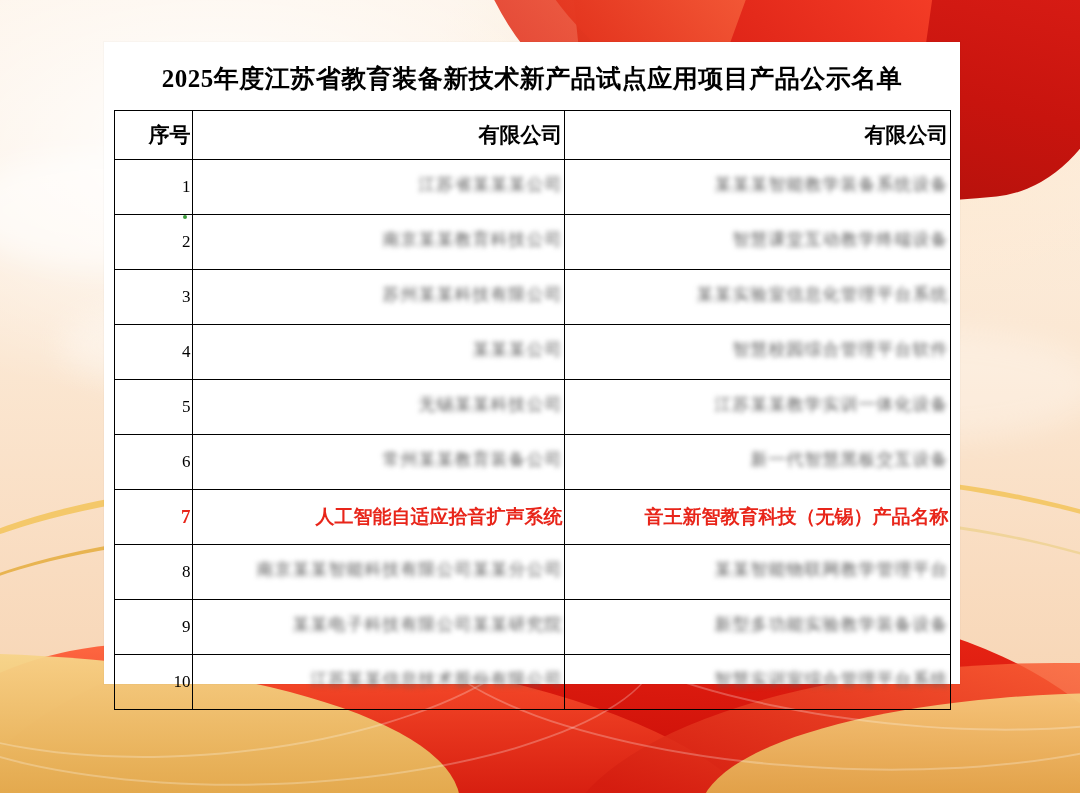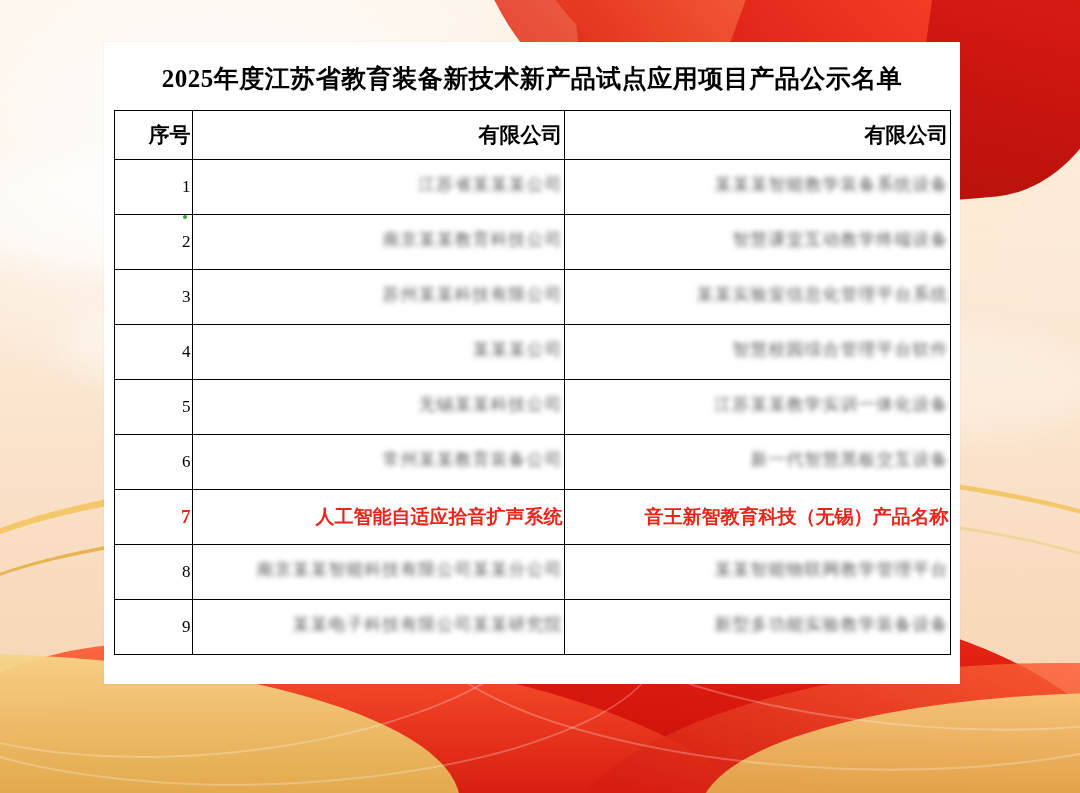--- a/index.html
+++ b/index.html
@@ -289,17 +289,22 @@
         <tr>
           <td><span class="idx">8</span></td>
           <td><span class="blurred">南京某某智能科技有限公司某某分公司</span></td>
           <td><span class="blurred">某某智能物联网教学管理平台</span></td>
         </tr>
         <tr>
           <td><span class="idx">9</span></td>
           <td><span class="blurred">某某电子科技有限公司某某研究院</span></td>
           <td><span class="blurred">新型多功能实验教学装备设备</span></td>
         </tr>
+        <tr>
+          <td><span class="idx">10</span></td>
+          <td><span class="blurred">江苏某某信息技术股份有限公司</span></td>
+          <td><span class="blurred">智慧实训室综合管理平台系统</span></td>
+        </tr>
       </tbody>
   </table>
 
   <div class="dotmark" style="left:79px; top:173px;"></div>
 </div>
 
 </body></html>

